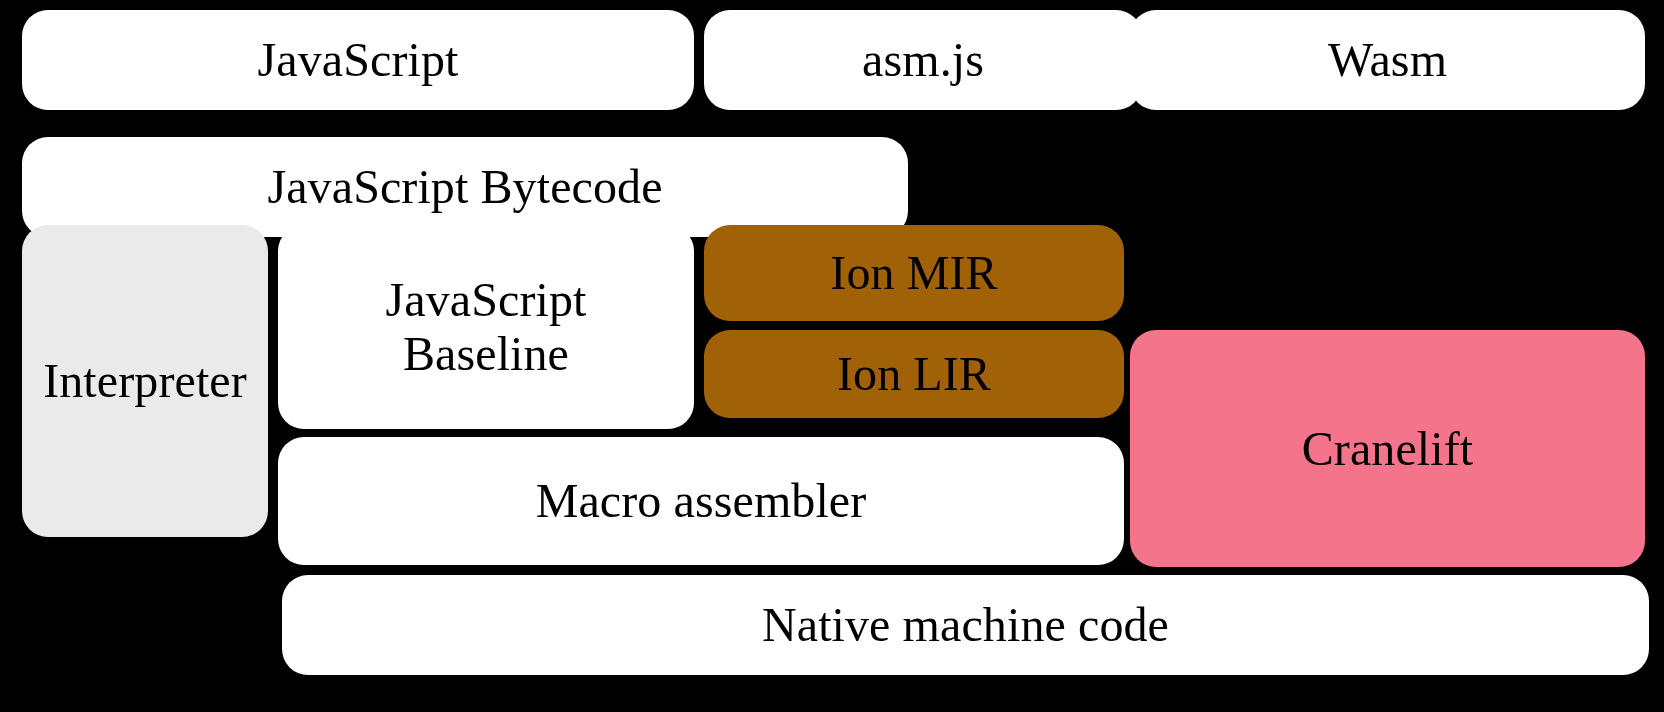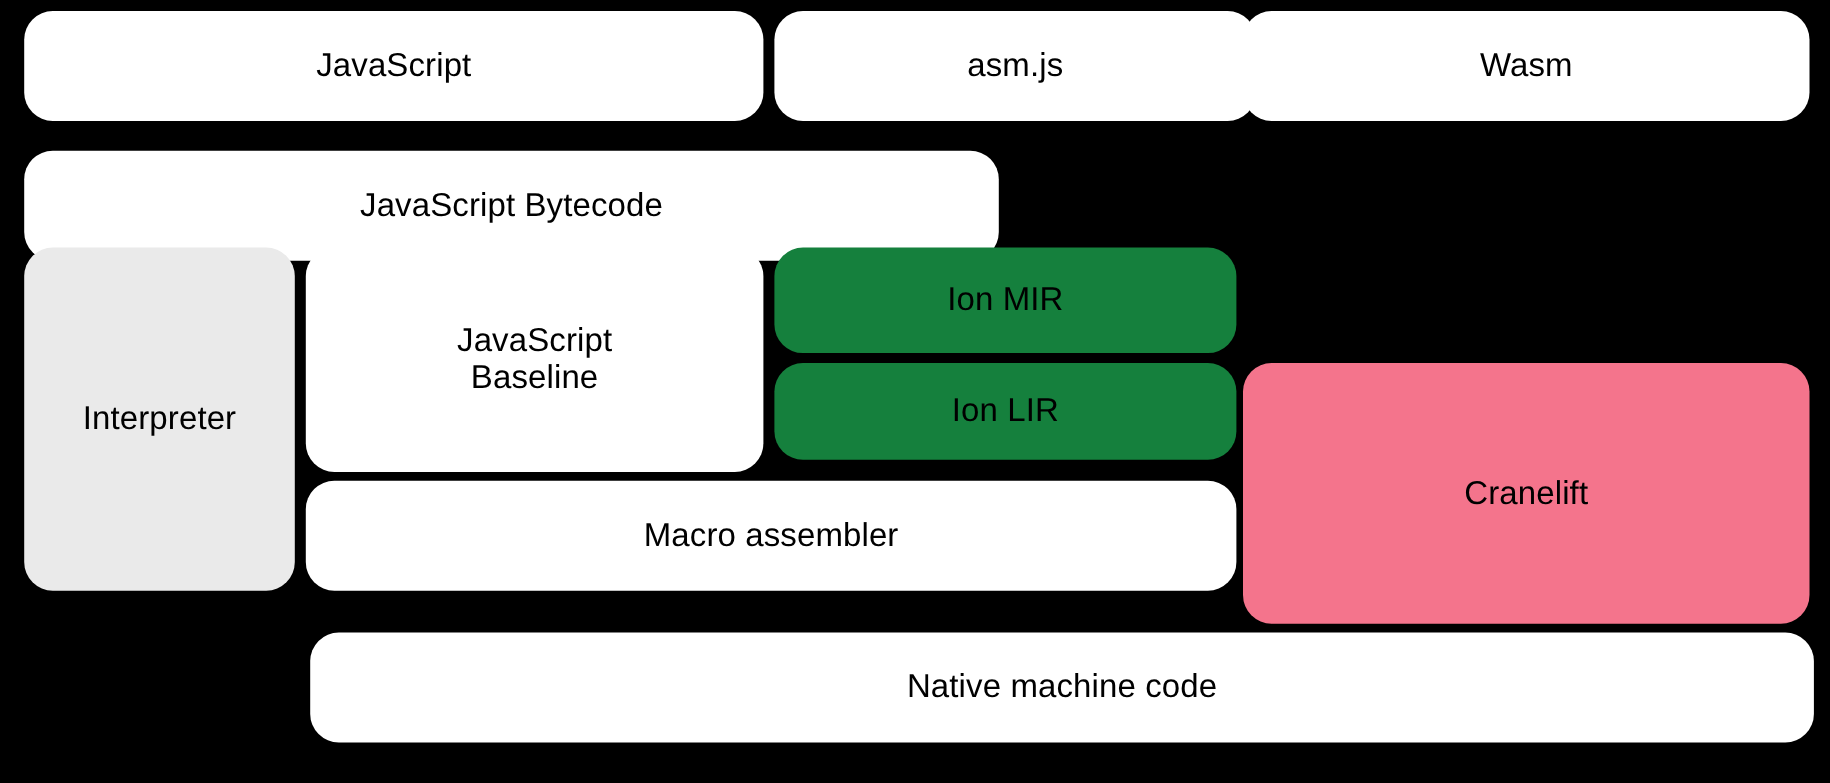--- a/index.html
+++ b/index.html
@@ -21,31 +21,31 @@
   }
   .node {
     position: absolute;
     box-sizing: border-box;
     border-radius: 26px;
     display: flex;
     align-items: center;
     justify-content: center;
     text-align: center;
     color: #000000;
-    font-family: Liberation Sans, sans-serif;
-    font-size: 30px;
+    font-family: Liberation Serif, serif;
+    font-size: 48px;
     font-weight: 400;
     line-height: 1.12;
     letter-spacing: 0.1px;
     white-space: pre-line;
     user-select: none;
   }
   .fill-white { background: #FFFFFF; }
   .fill-grey  { background: #EAEAEA; }
-  .fill-green { background: #15803d; }
+  .fill-green { background: #a16207; }
   .fill-pink  { background: #F4748C; }
 </style>
 </head>
 <body>
 
 <div id="stage">
 
   <div class="node fill-white" style="left:22px; top:10px; width:672px; height:100px;">JavaScript</div>
 
   <div class="node fill-white" style="left:704px; top:10px; width:438px; height:100px;">asm.js</div>
@@ -59,17 +59,17 @@
 
   <div class="node fill-white" style="left:278px; top:225px; width:416px; height:204px;">JavaScript
 Baseline</div>
 
   <div class="node fill-green" style="left:704px; top:225px; width:420px; height:96px;">Ion MIR</div>
 
   <div class="node fill-green" style="left:704px; top:330px; width:420px; height:88px;">Ion LIR</div>
 
   <div class="node fill-pink" style="left:1130px; top:330px; width:515px; height:237px;">Cranelift</div>
 
-  <div class="node fill-white" style="left:278px; top:437px; width:846px; height:100px;">Macro assembler</div>
+  <div class="node fill-white" style="left:278px; top:437px; width:846px; height:128px;">Macro assembler</div>
 
   <div class="node fill-white" style="left:282px; top:575px; width:1367px; height:100px;">Native machine code</div>
 
 </div>
 
 </body></html>

